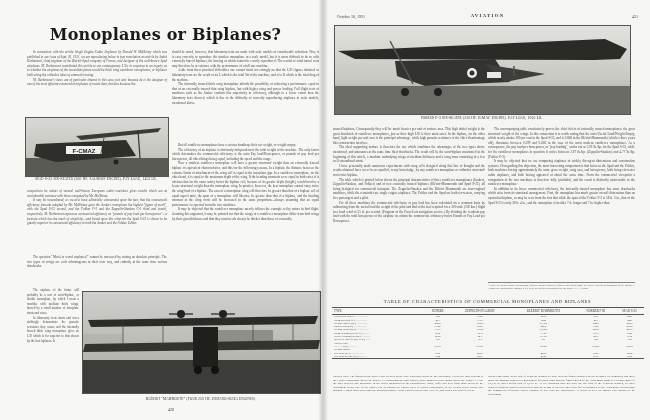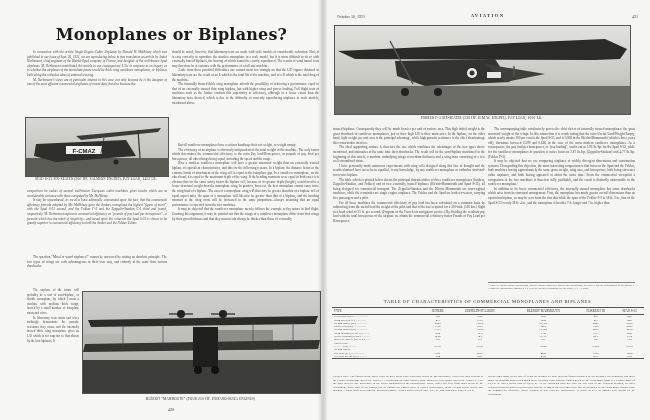--- a/index.html
+++ b/index.html
@@ -1,21 +1,21 @@
 <!DOCTYPE html>
 <html><head>
 <meta charset="utf-8">
 <style>
   html, body { margin:0; padding:0; }
   body { width:650px; height:420px; background:#e9e9e6; position:relative; overflow:hidden; font-family:"Liberation Serif", serif; color:#222; }
   .page { position:absolute; top:0; height:420px; background:#f7f7f4; overflow:hidden; }
   .page.left { left:0; width:325px; }
   .page.right { left:325px; width:325px; background:#f5f5f2; }
   .gutter { position:absolute; left:318px; top:0; width:10px; height:420px; background:linear-gradient(to right, rgba(0,0,0,0), rgba(0,0,0,0.18), rgba(0,0,0,0)); }
-  .title { position:absolute; left:9px; width:325px; top:25px; text-align:center; font-family:"DejaVu Serif", serif; font-weight:bold; font-size:16px; color:#1b1b1b; letter-spacing:0.2px; }
+  .title { position:absolute; left:3px; width:325px; top:25px; text-align:center; font-family:"DejaVu Serif", serif; font-weight:bold; font-size:16px; color:#1b1b1b; letter-spacing:0.2px; }
   .txt { position:absolute; font-size:3.3px; line-height:4.6px; color:#4a4a4a; text-align:justify; overflow:hidden; }
   .txt.it { font-style:italic; }
   .txt p { margin:0; text-indent:6px; }
   .cap { position:absolute; font-size:3.6px; line-height:4.4px; color:#333; text-align:center; font-variant:small-caps; letter-spacing:0.2px; }
   .photo { position:absolute; overflow:hidden; border:0.5px solid #555; }
   .photo svg { width:100%; height:100%; display:block; }
   .pgnum { position:absolute; font-size:4px; color:#333; }
   .header-l { position:absolute; left:12px; top:14px; font-size:4px; color:#444; }
   .header-c { position:absolute; left:100px; width:125px; top:13px; font-size:4.6px; letter-spacing:1.4px; text-align:center; color:#333; font-weight:bold; }
   .header-r { position:absolute; right:12px; top:14px; font-size:4px; color:#444; }

